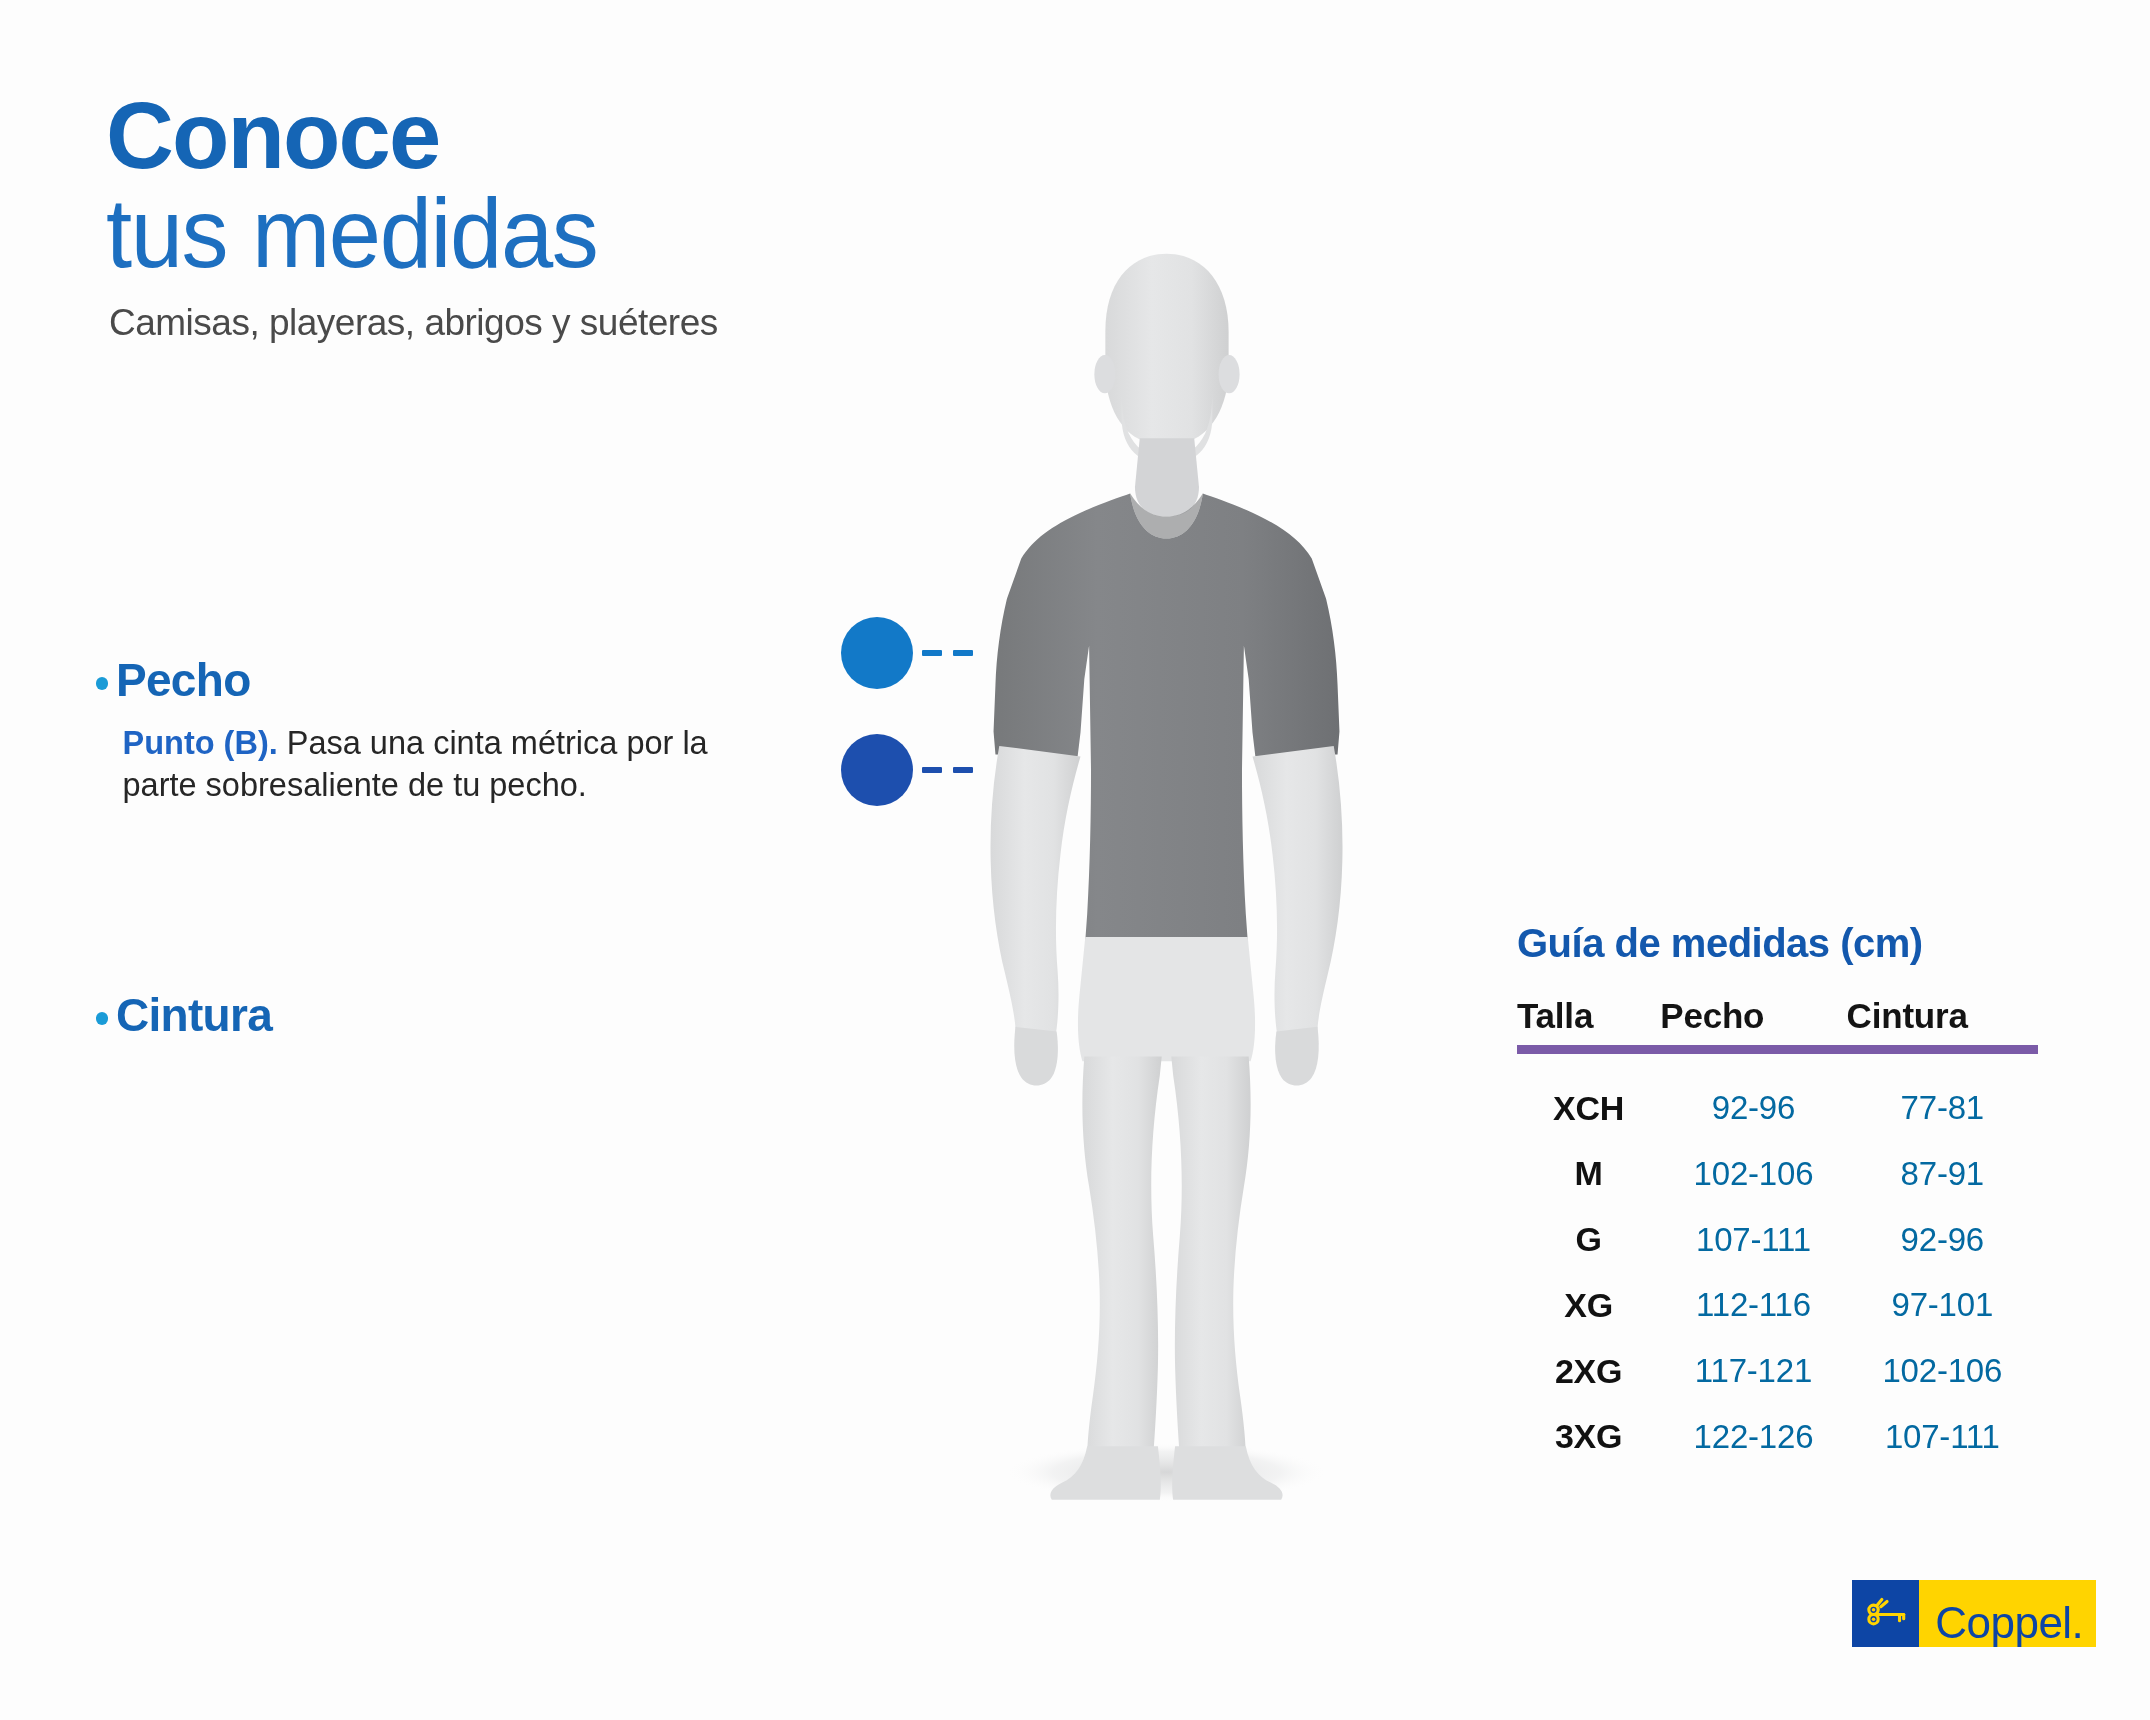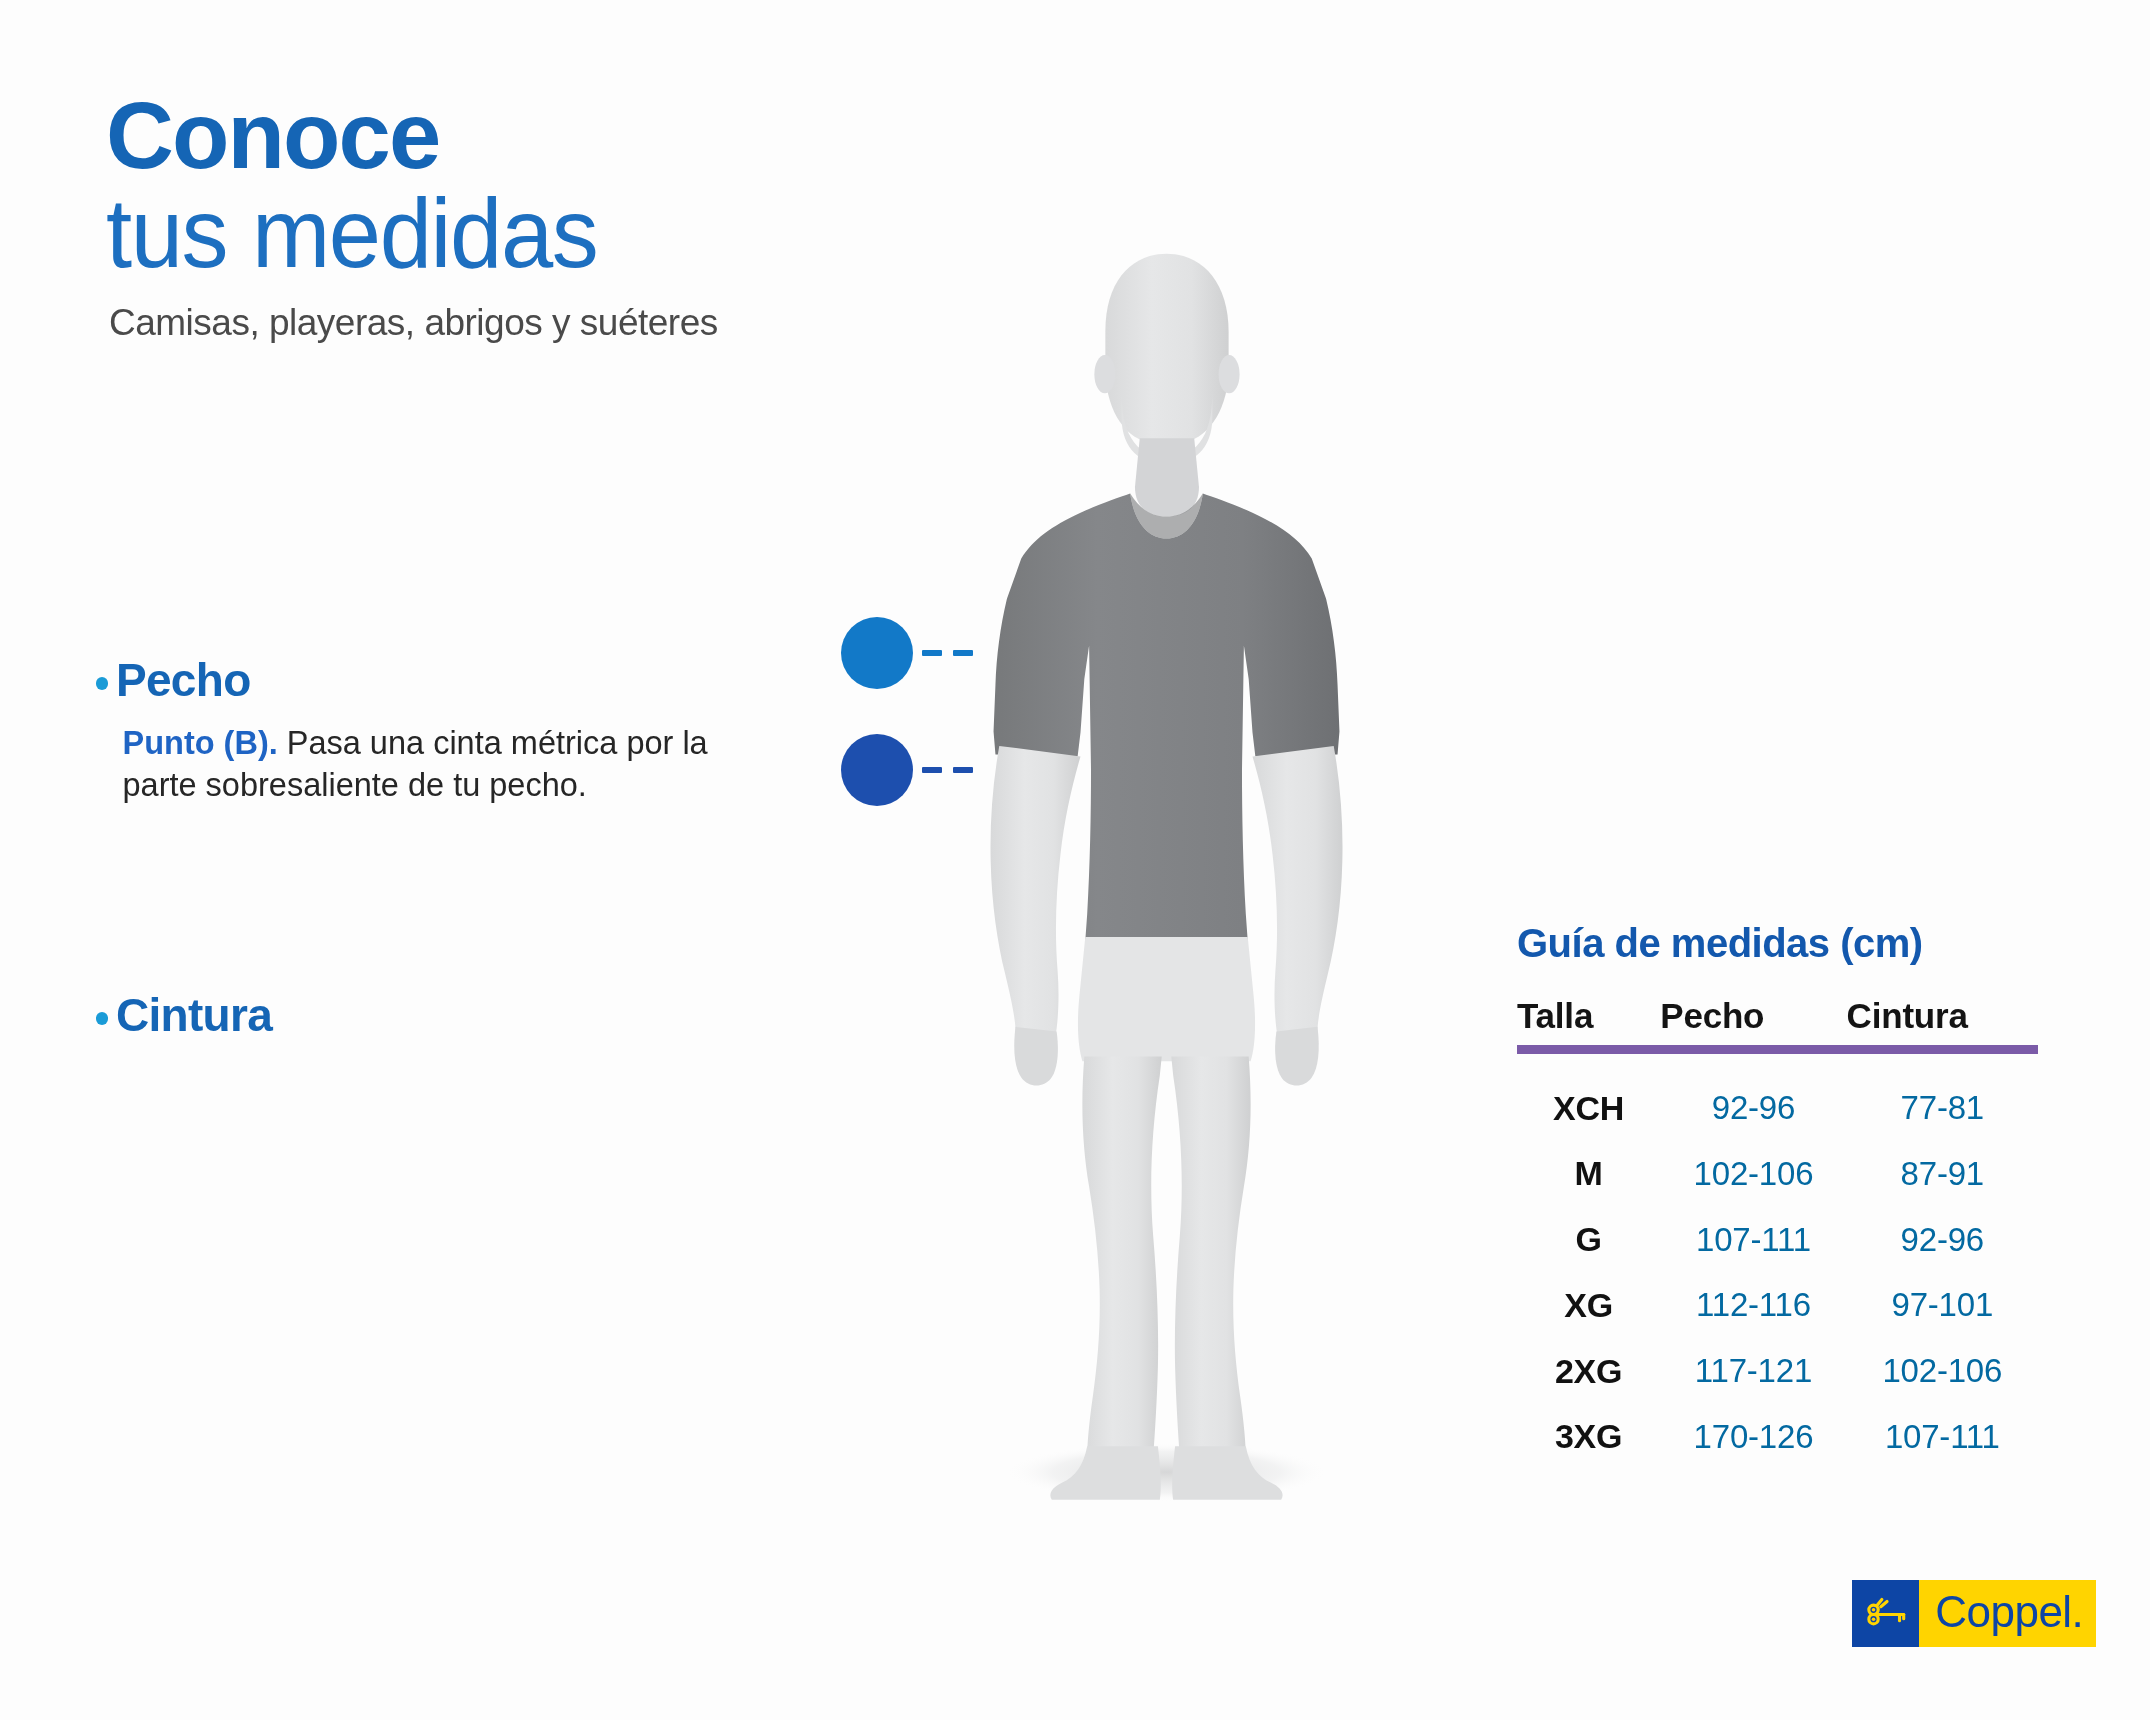--- a/index.html
+++ b/index.html
@@ -212,21 +212,21 @@
     height: 67px;
     background: #0d45a5;
     display: flex;
     align-items: center;
     justify-content: center;
   }
   #coppel-mark svg { width: 52px; height: 52px; display: block; }
   #coppel-wordmark {
     background: #ffd400;
     display: flex;
-    align-items: center;
+    align-items: flex-end;
     padding: 0 12.4px 0 16.2px;
   }
   #coppel-wordmark-text {
     font-size: 44px;
     font-weight: 400;
     color: #0d45a5;
     letter-spacing: -0.5px;
     line-height: 1;
     position: relative;
     top: -1.9px;
@@ -473,21 +473,21 @@
             <td class="cell-val">112-116</td>
             <td class="cell-val">97-101</td>
           </tr>
           <tr>
             <td class="cell-size">2XG</td>
             <td class="cell-val">117-121</td>
             <td class="cell-val">102-106</td>
           </tr>
           <tr>
             <td class="cell-size">3XG</td>
-            <td class="cell-val">170-126</td>
+            <td class="cell-val">122-126</td>
             <td class="cell-val">107-111</td>
           </tr>
         </tbody>
     </table>
   </div>
 
   <div id="coppel-logo">
     <div id="coppel-mark" style="background: rgb(13, 69, 165);">
       <svg viewBox="0 0 100 100" xmlns="http://www.w3.org/2000/svg">
         <g fill="none" stroke="#ffd400" stroke-width="6" stroke-linecap="round" stroke-linejoin="round">

